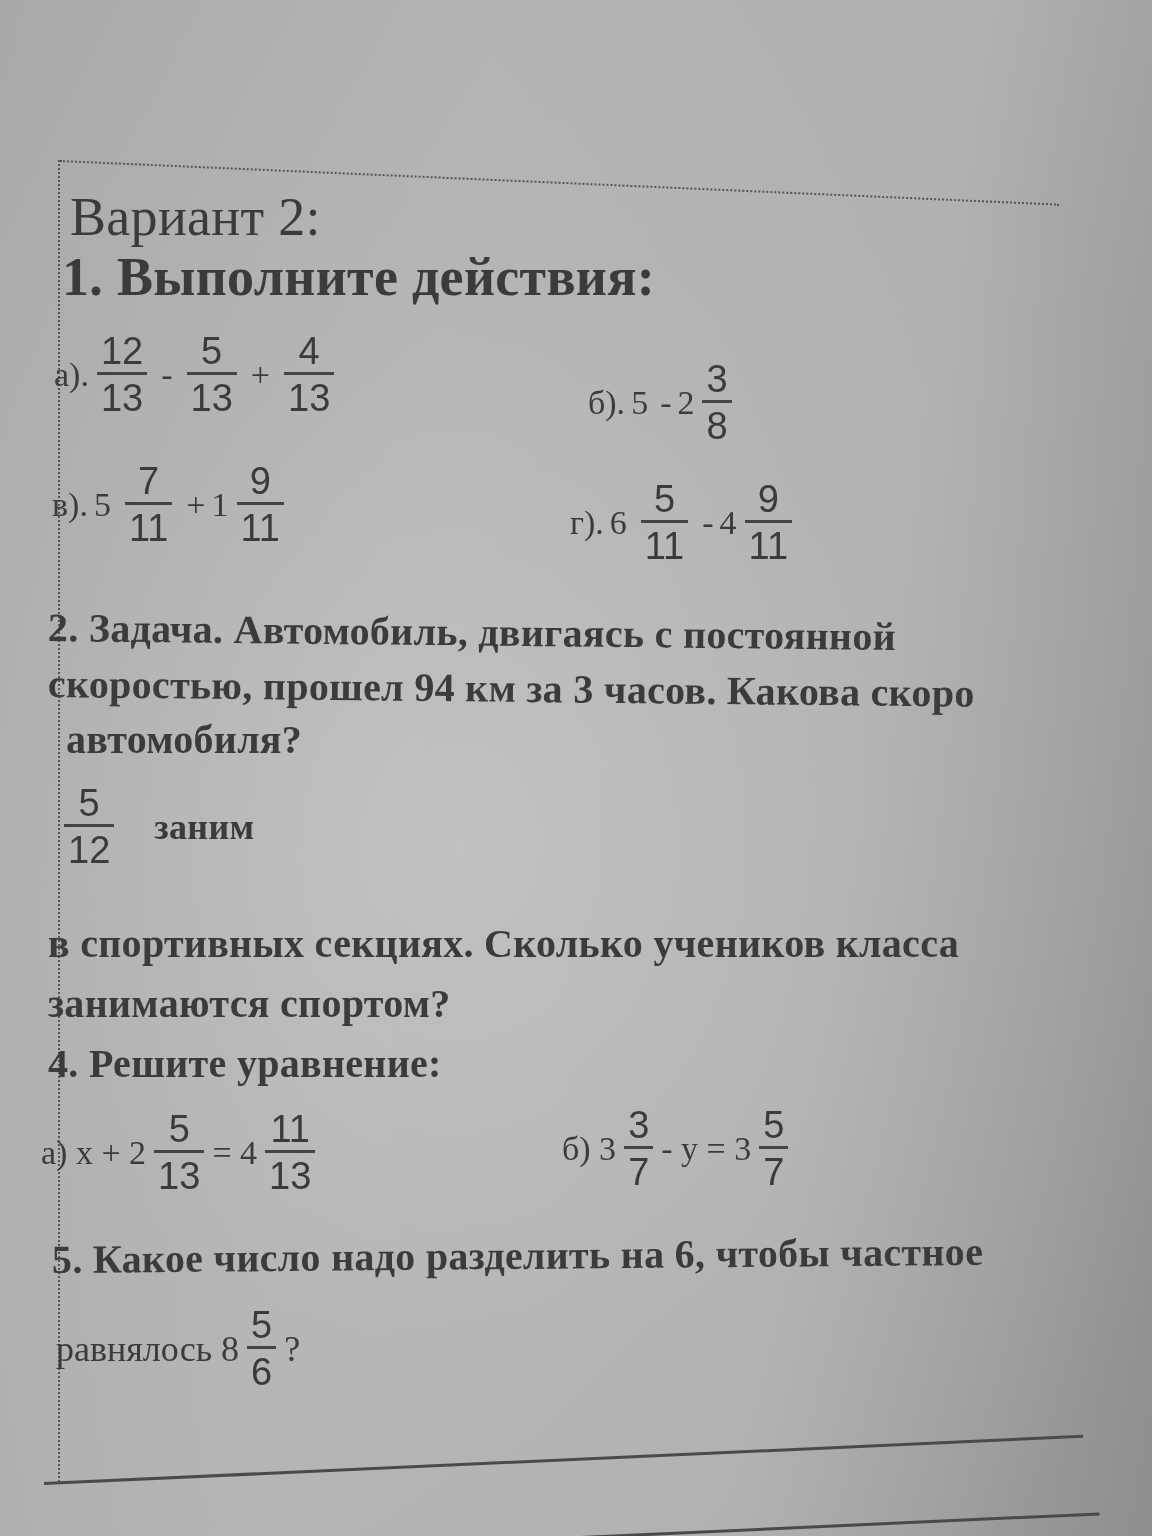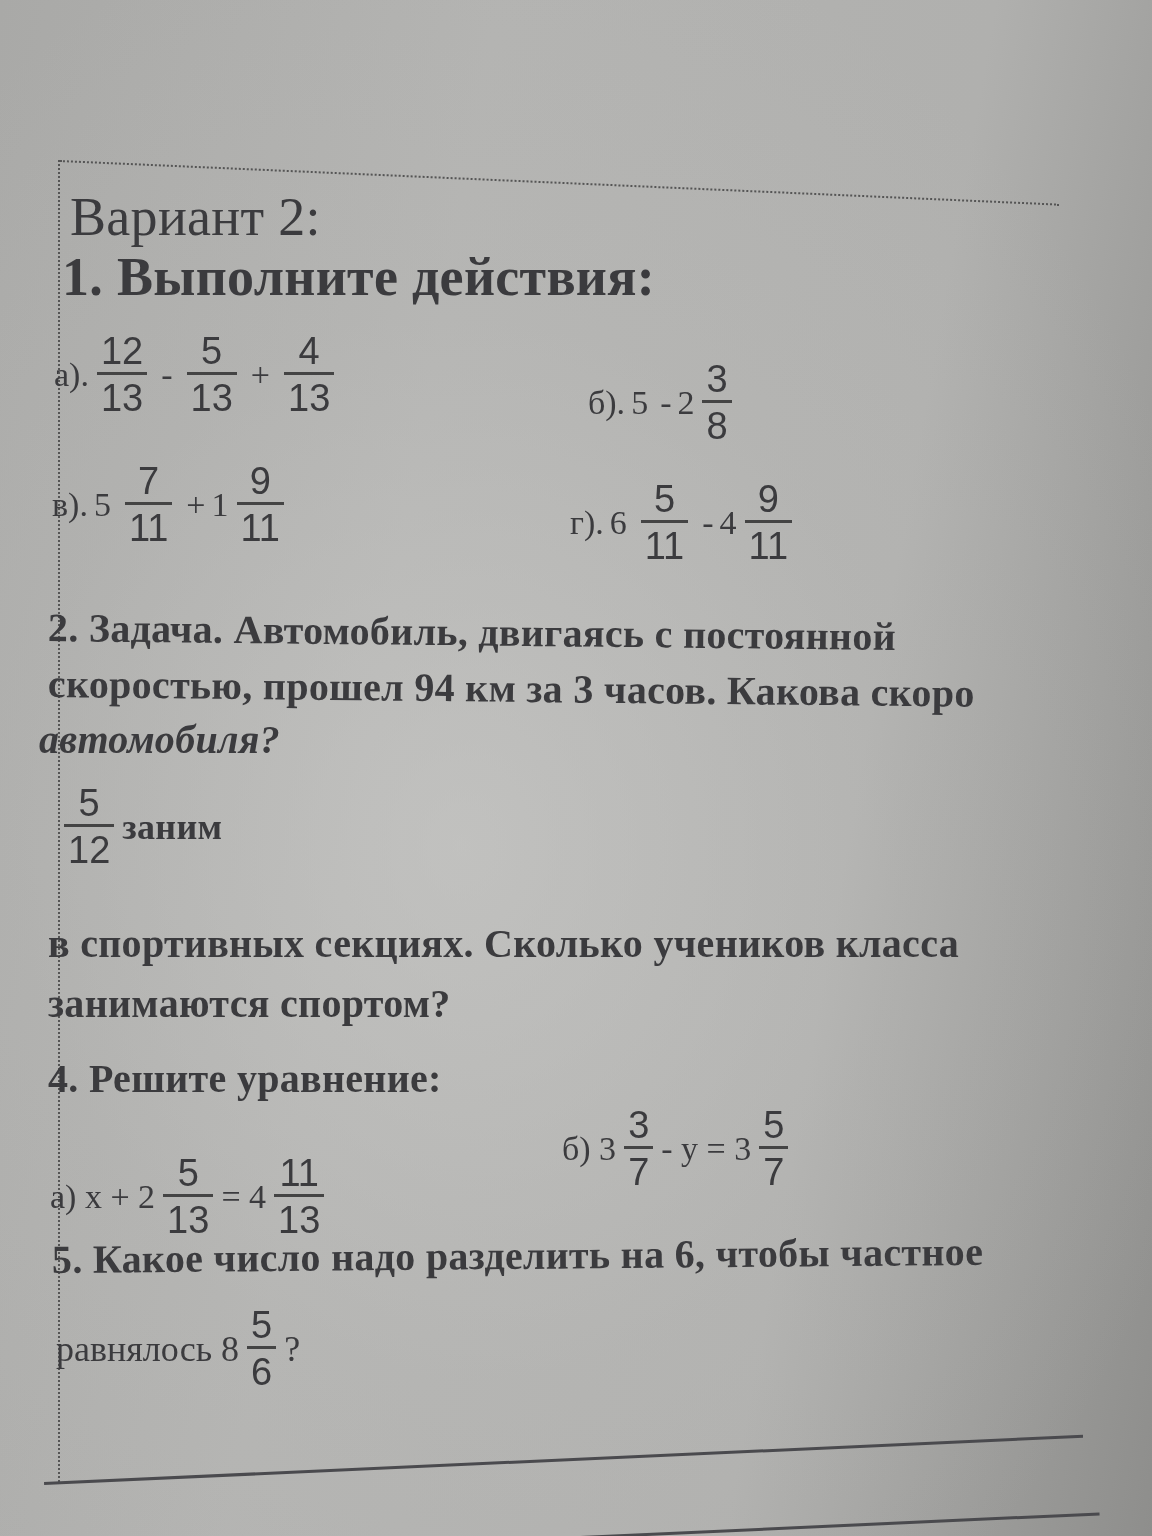--- a/index.html
+++ b/index.html
@@ -113,35 +113,35 @@
   <span>4</span>
   <span class="frac">
       <span class="num">9</span>
       <span class="bar"></span>
       <span class="den">11</span>
     </span>
 </div>
 
 <div class="line bold" style="left:48px; top:604px; transform:rotate(0.6deg); transform-origin:left;">2. Задача. Автомобиль, двигаясь с постоянной</div>
 <div class="line bold" style="left:48px; top:660px; transform:rotate(0.6deg); transform-origin:left;">скоростью, прошел 94 км за 3 часов. Какова скоро</div>
-<div class="line bold" style="left:39px; top:716px;font-style:italic;">автомобиля?</div>
+<div class="line bold" style="left:66px; top:716px;">автомобиля?</div>
 
 <div class="mathrow" style="left:46px; top:784px; font-size:40px; font-weight:bold;">
   <span class="frac" style="font-weight:normal; margin-left:18px;">
       <span class="num">5</span>
       <span class="bar"></span>
       <span class="den">12</span>
     </span>
-  <span class="line" style="position:static; font-size:36px;">заним</span>
+  <span class="line" style="position:static; font-size:36px;margin-left:32px;">заним</span>
 </div>
 <div class="line bold" style="left:48px; top:920px;">в спортивных секциях. Сколько учеников класса</div>
 <div class="line bold" style="left:48px; top:980px;">занимаются спортом?</div>
 
-<div class="line bold" style="left:48px; top:1040px;margin-top:15px;">4. Решите уравнение:</div>
-<div class="mathrow" style="left:50px; top:1110px;margin-top:44px;">
+<div class="line bold" style="left:48px; top:1040px;">4. Решите уравнение:</div>
+<div class="mathrow" style="left:41px; top:1110px;">
   <span>а) x + 2</span>
   <span class="frac">
       <span class="num">5</span>
       <span class="bar"></span>
       <span class="den">13</span>
     </span>
   <span>= 4</span>
   <span class="frac">
       <span class="num">11</span>
       <span class="bar"></span>

